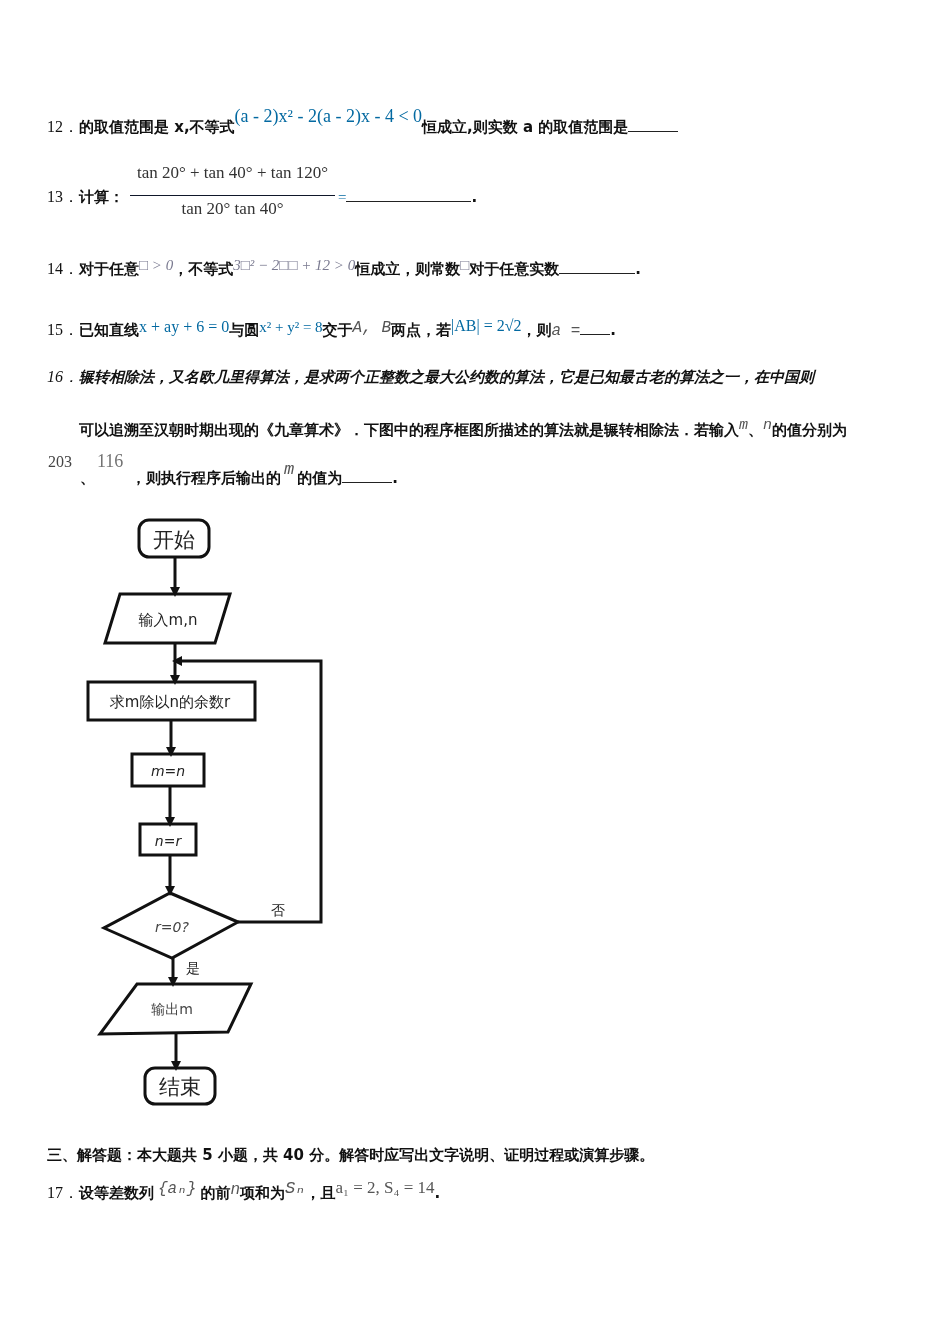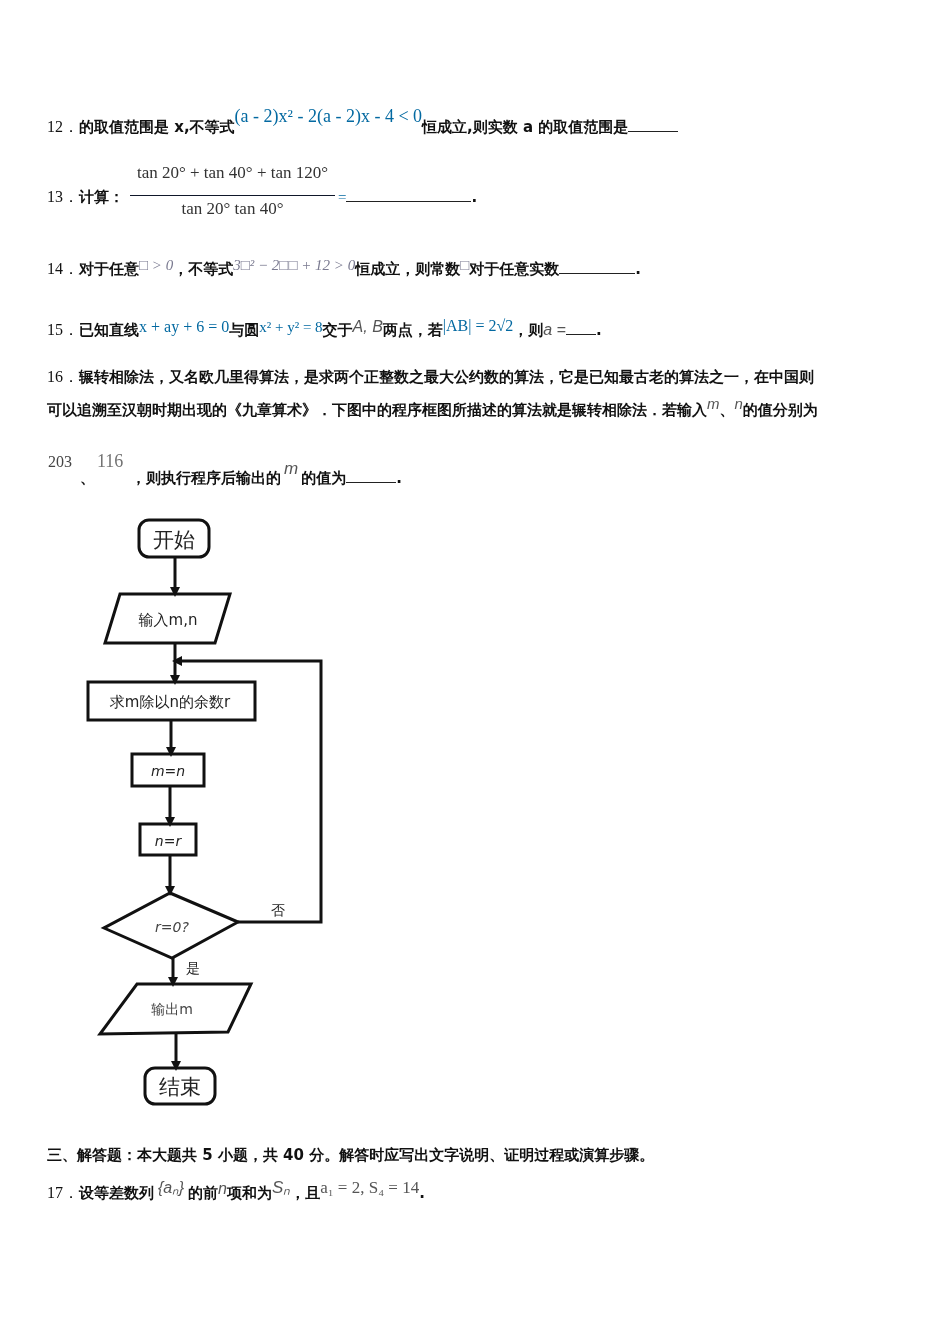--- a/index.html
+++ b/index.html
@@ -1,21 +1,21 @@
 <!DOCTYPE html>
 <html><head>
 <meta charset="utf-8">
 <style>
   html, body { margin: 0; padding: 0; background: #ffffff; }
   body { width: 950px; height: 1344px; position: relative; overflow: hidden;
          font-family: "DejaVu Sans", sans-serif; color: #111; }
   .line { position: absolute; left: 47px; font-size: 15px; font-weight: bold; white-space: nowrap; line-height: 20px; }
   .num { font-family: "Liberation Serif", serif; font-weight: normal; font-size: 16px; }
   .math { font-family: "Liberation Serif", serif; font-weight: normal; color: #0369a1; }
-  .math-i { font-family: Liberation Sans, sans-serif; font-style: italic; font-weight: normal; color: #555; }
+  .math-i { font-family: Liberation Mono, monospace; font-style: italic; font-weight: normal; color: #555; }
   .math-faint { font-family: "Liberation Serif", serif; font-style: italic; font-weight: normal; color: #7a7a90; }
   .blank { display: inline-block; border-bottom: 1.5px solid #222; height: 14px; vertical-align: baseline; }
   .raise { position: relative; top: -10px; font-size: 18px; }
   .frac { position: absolute; left: 130px; top: 163px; width: 205px; text-align: center;
           font-family: "Liberation Serif", serif; font-size: 17px; color: #333; }
   .frac .top { padding-bottom: 12px; border-bottom: 1px solid #0f172a; }
   .frac .bot { padding-top: 3px; }
   .para { position: absolute; left: 47px; font-size: 15px; font-weight: bold; line-height: 20px; width: 870px; }
   svg text { font-family: "DejaVu Sans", sans-serif; }
 </style>
@@ -38,24 +38,24 @@
 </div>
 
 <div class="line" style="top:259px;">
   <span class="num">14．</span><span>对于任意</span><span class="math-faint" style="position:relative;top:-4px;">□ &gt; 0</span><span>，不等式</span><span class="math-faint" style="position:relative;top:-4px;">3□² − 2□□ + 12 &gt; 0</span><span>恒成立，则常数</span><span class="math-faint" style="position:relative;top:-4px;">□</span><span>对于任意实数</span><span class="blank" style="width:76px;"></span><span>.</span>
 </div>
 
 <div class="line" style="top:320px;">
   <span class="num">15．</span><span>已知直线</span><span class="math" style="font-size:16px;position:relative;top:-3px;">x + ay + 6 = 0</span><span>与圆</span><span class="math" style="font-size:15px;position:relative;top:-3px;">x² + y² = 8</span><span>交于</span><span class="math-i" style="font-size:16px;position:relative;top:-3px;">A, B</span><span>两点，若</span><span class="math" style="font-size:16px;position:relative;top:-4px;">|AB| = 2√2</span><span>，则</span><span class="math-i" style="font-size:16px;">a =</span><span class="blank" style="width:30px;"></span><span>.</span>
 </div>
 
-<div class="para" style="top:367px;">
+<div class="para" style="top:367px;font-style:italic;">
   <span class="num">16．</span><span>辗转相除法，又名欧几里得算法，是求两个正整数之最大公约数的算法，它是已知最古老的算法之一，在中国则</span>
 </div>
-<div class="para" style="top:400px;">
+<div class="para" style="top:420px;margin-left:32px;">
   <span>可以追溯至汉朝时期出现的《九章算术》．下图中的程序框图所描述的算法就是辗转相除法．若输入</span><span class="math-i" style="position:relative;top:-6px;font-size:15px;color:#555;">m</span><span>、</span><span class="math-i" style="position:relative;top:-6px;font-size:15px;color:#555;">n</span><span>的值分别为</span>
 </div>
 <div class="math" style="position:absolute;left:48px;top:453px;font-size:16px;color:#444;">203</div>
 <div class="math" style="position:absolute;left:97px;top:451px;font-size:18px;color:#737373;">116</div>
 <div class="line" style="left:80px;top:468px;">
   <span>、</span><span style="margin-left:36px;">，则执行程序后输出的</span><span class="math-i" style="position:relative;top:-9px;font-size:17px;color:#555;margin:0 3px;">m</span><span>的值为</span><span class="blank" style="width:50px;"></span><span>.</span>
 </div>
 
 <svg style="position:absolute;left:0;top:0;" width="950" height="1344">
   <defs>

